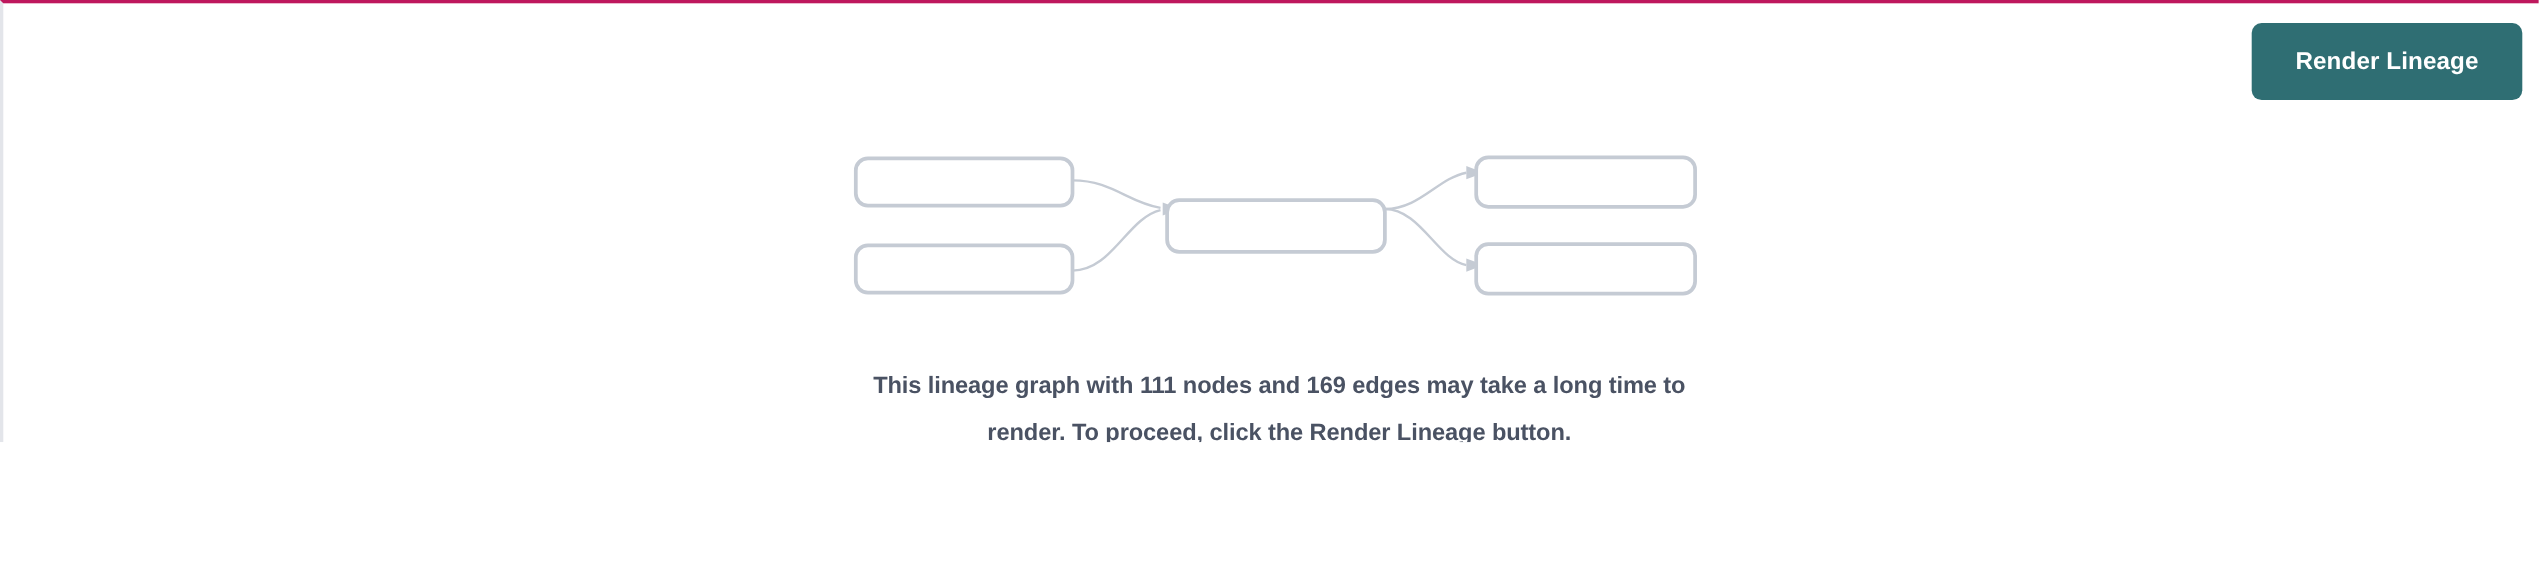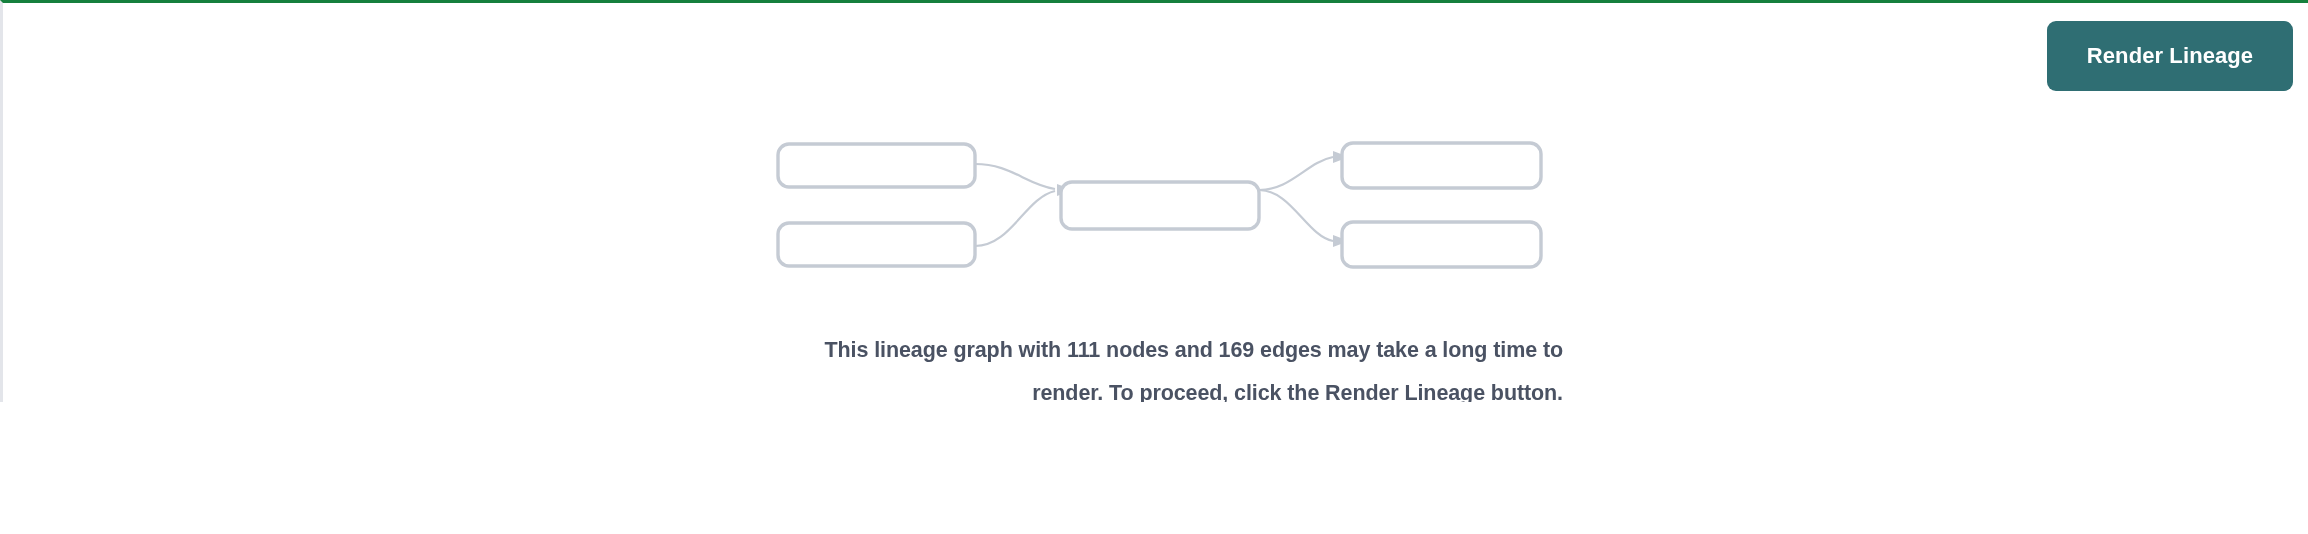--- a/index.html
+++ b/index.html
@@ -11,21 +11,21 @@
   body {
     font-family: "Liberation Sans", sans-serif;
   }
 
   #app-root {
     position: relative;
     width: 2308px;
     height: 402px;
     background: #ffffff;
     box-sizing: border-box;
-    border-top: 3px solid #15803d;
+    border-top: 3px solid #be185d;
     border-left: 3px solid #e3e5ea;
     overflow: hidden;
   }
 
   
   #render-lineage-button {
     position: absolute;
     left: 2044px;
     top: 18px;
     width: 246px;
@@ -72,21 +72,21 @@
   .lineage-edge-head {
     fill: #c5cbd4;
   }
 
   
   #lineage-message {
     position: absolute;
     left: 760px;
     top: 326px;
     width: 800px;
-    text-align: right;
+    text-align: center;
     font-family: "Liberation Sans", sans-serif;
     font-size: 21.5px;
     font-weight: bold;
     line-height: 43px;
     color: #4a5263;
     letter-spacing: -0.1px;
   }
 </style>
 </head>
 <body>

